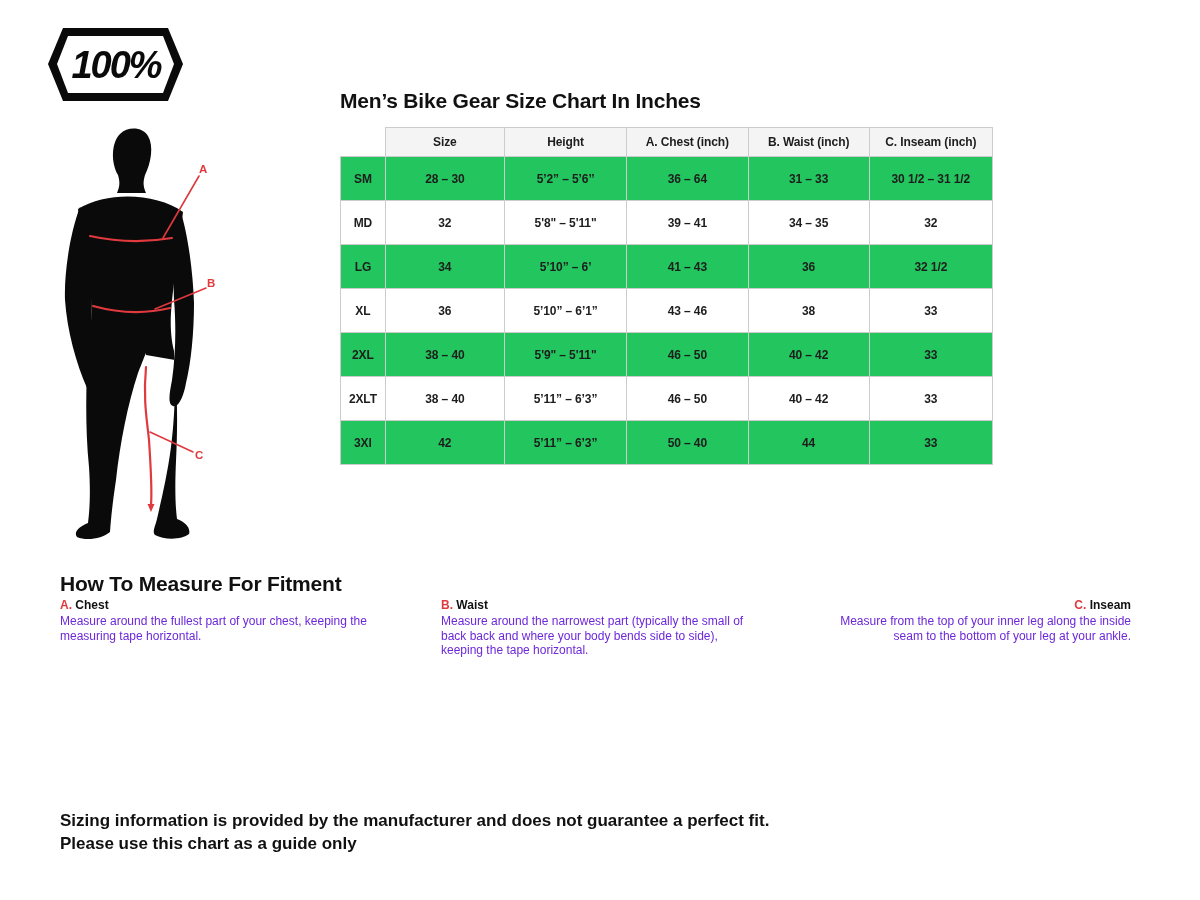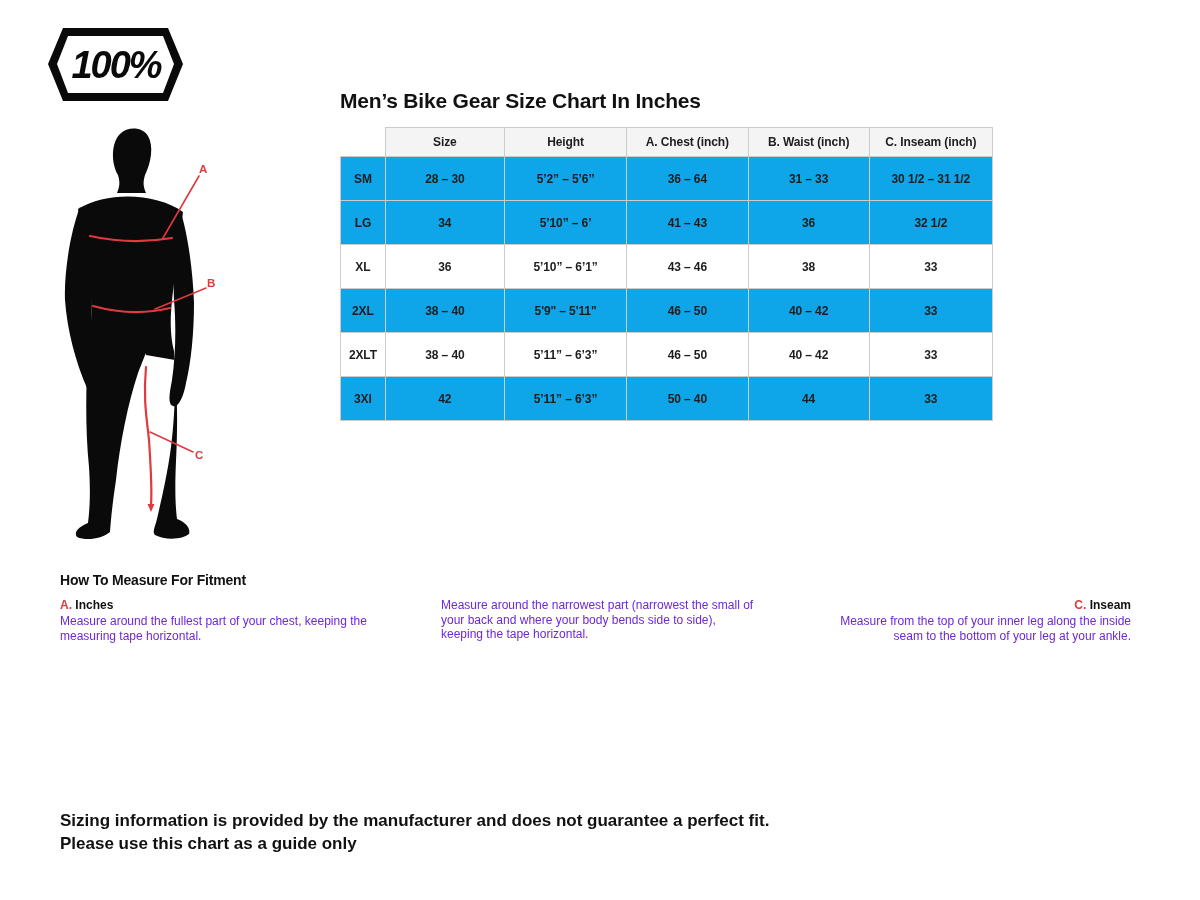--- a/index.html
+++ b/index.html
@@ -30,28 +30,28 @@
   table.size-table { border-collapse: collapse; table-layout: fixed; }
   table.size-table td, table.size-table th {
     border: 1px solid #cccccc;
     text-align: center; vertical-align: middle;
     font-size: 12px; font-weight: 700; color: #1d1d1d;
     letter-spacing: -0.1px;
   }
   table.size-table th { background: #f4f4f4; height: 29px; font-weight: 700; }
   table.size-table th.corner { border: none; background: #ffffff; }
   table.size-table td { height: 44px; background: #ffffff; }
-  table.size-table tr.shaded td { background: #0ea5e9; }
+  table.size-table tr.shaded td { background: #22c55e; }
   col.c-label { width: 50px; }
   col.c-data { width: 150px; }
 
   
   .measure-heading {
     position: absolute; left: 60px; top: 572px;
-    font-size: 14px; font-weight: 700; letter-spacing: -0.2px; color: #111;
+    font-size: 21px; font-weight: 700; letter-spacing: -0.2px; color: #111;
   }
   .measure-item { position: absolute; top: 598px; }
   .measure-item .item-title { font-size: 12px; font-weight: 700; color: #111; margin-bottom: 2px; }
   .measure-item .item-letter { color: #e0393e; }
   .measure-item .item-desc { font-size: 12px; line-height: 1.22; color: #6d28d9; }
   .measure-a { left: 60px;  width: 350px; }
   .measure-b { left: 441px; width: 315px; }
   .measure-c { left: 821px; width: 310px; text-align: right; }
 
   
@@ -126,20 +126,28 @@
       </thead>
       <tbody>
         <tr class="shaded">
           <td>SM</td>
           <td>28 – 30</td>
           <td>5’2” – 5’6’’</td>
           <td>36 – 64</td>
           <td>31 – 33</td>
           <td>30 1/2 – 31 1/2</td>
         </tr>
+        <tr>
+          <td>MD</td>
+          <td>32</td>
+          <td>5'8" – 5'11"</td>
+          <td>39 – 41</td>
+          <td>34 – 35</td>
+          <td>32</td>
+        </tr>
         <tr class="shaded">
           <td>LG</td>
           <td>34</td>
           <td>5’10” – 6’</td>
           <td>41 – 43</td>
           <td>36</td>
           <td>32 1/2</td>
         </tr>
         <tr>
           <td>XL</td>
@@ -175,27 +183,31 @@
         </tr>
       </tbody>
     </table>
   </div>
 
   <div class="measure-heading">How To Measure For Fitment</div>
 
   <div class="measure-item measure-a">
     <div class="item-title">
       <span class="item-letter">A.</span>
-      <span>Inches</span>
+      <span>Chest</span>
     </div>
     <div class="item-desc">Measure around the fullest part of your chest, keeping the measuring tape horizontal.</div>
   </div>
 
   <div class="measure-item measure-b">
-    <div class="item-desc">Measure around the narrowest part (narrowest the small of your back and where your body bends side to side), keeping the tape horizontal.</div>
+    <div class="item-title">
+      <span class="item-letter">B.</span>
+      <span>Waist</span>
+    </div>
+    <div class="item-desc">Measure around the narrowest part (typically the small of back back and where your body bends side to side), keeping the tape horizontal.</div>
   </div>
 
   <div class="measure-item measure-c">
     <div class="item-title">
       <span class="item-letter">C.</span>
       <span>Inseam</span>
     </div>
     <div class="item-desc">Measure from the top of your inner leg along the inside seam to the bottom of your leg at your ankle.</div>
   </div>
 

